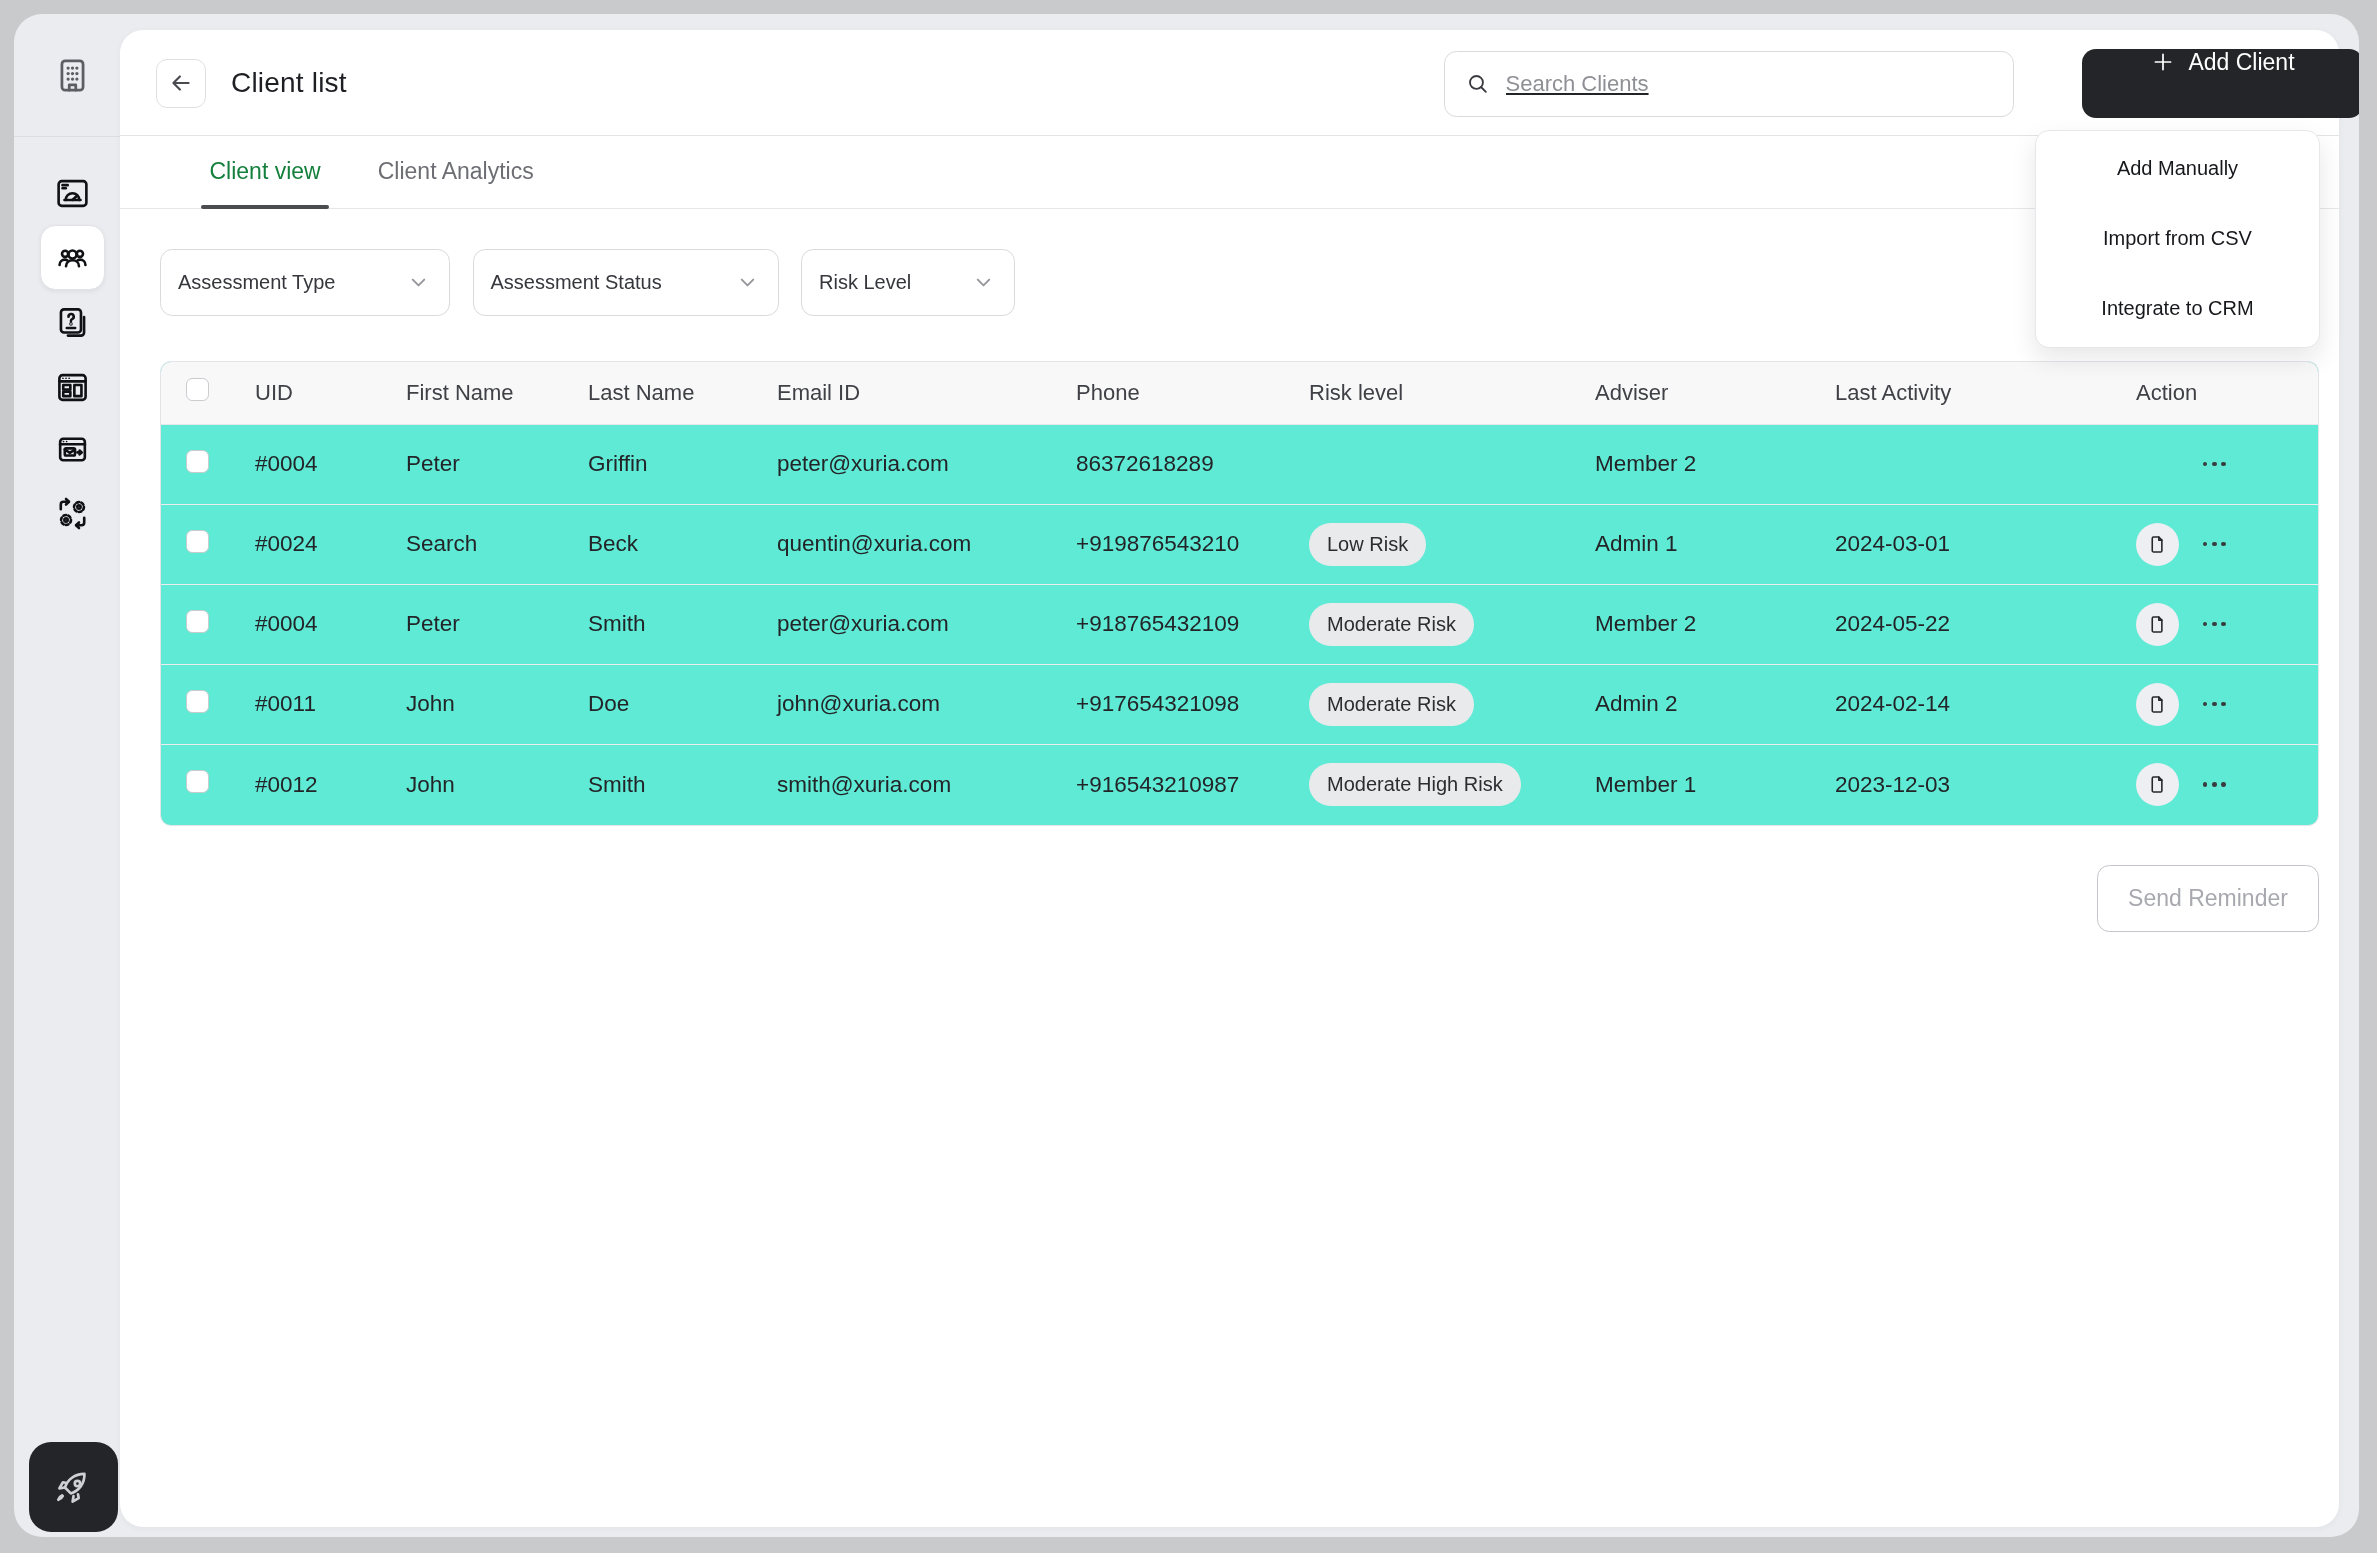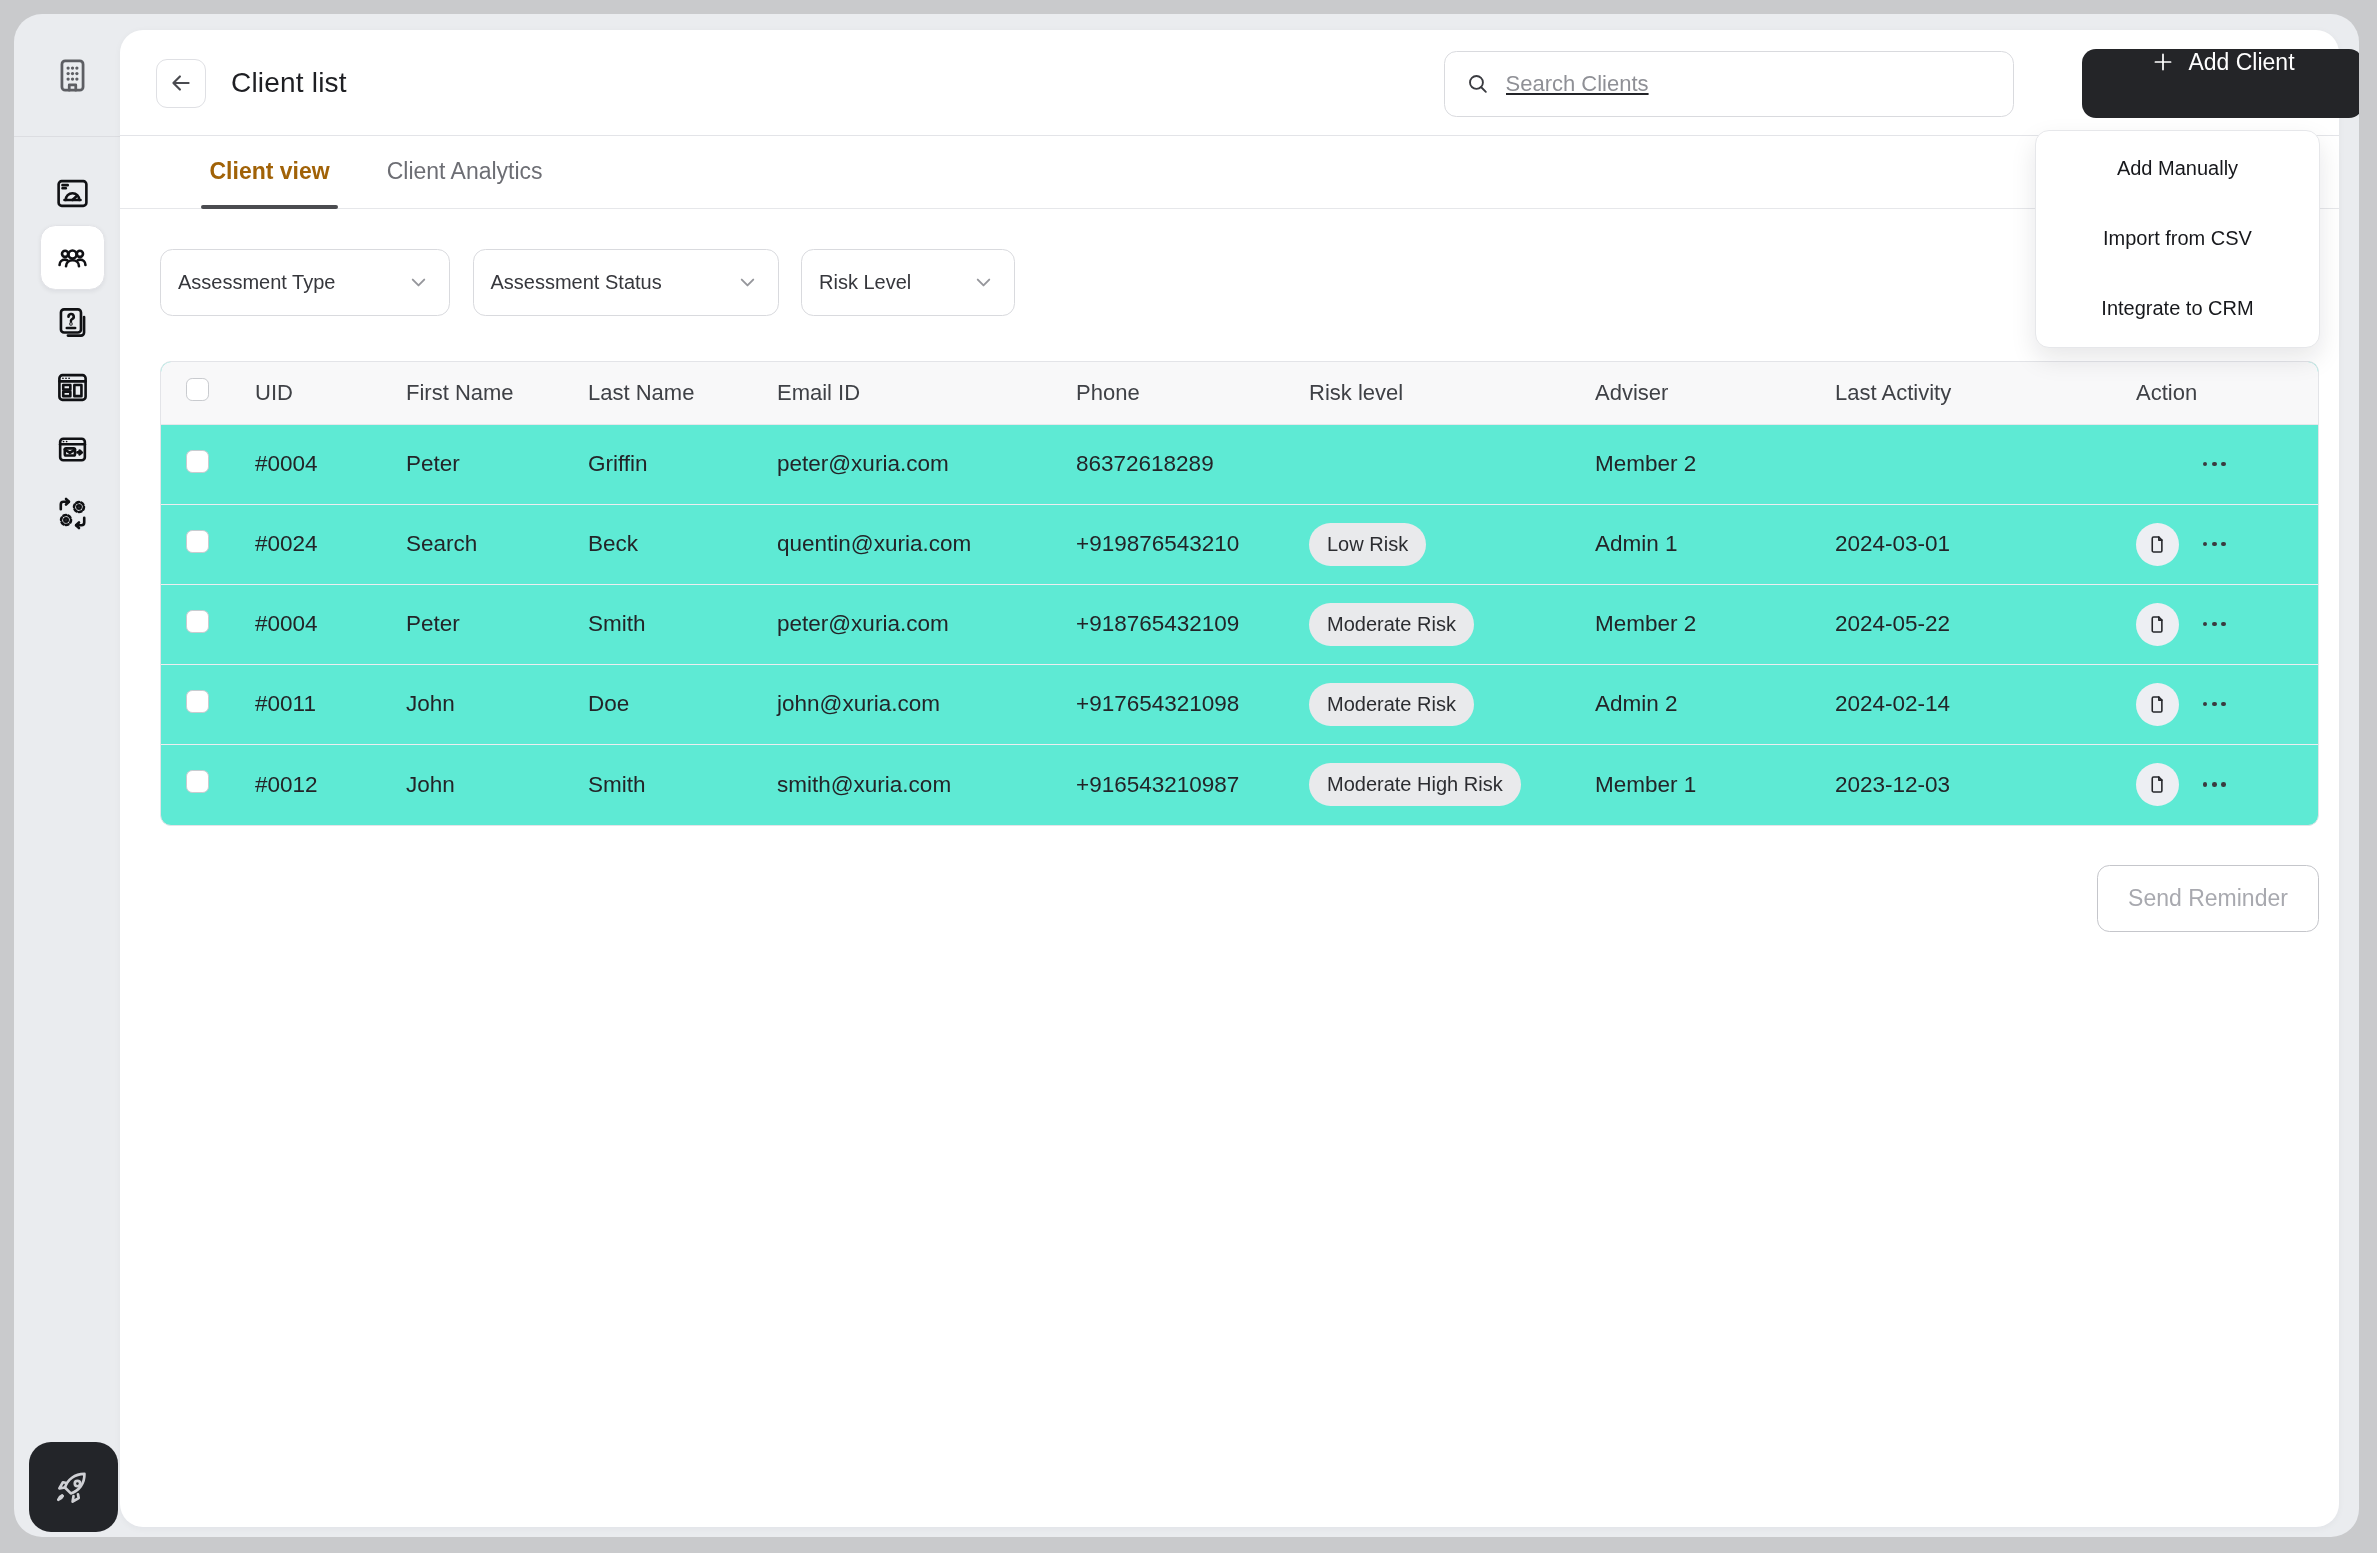--- a/index.html
+++ b/index.html
@@ -84,21 +84,21 @@
   }
   .add-menu-item {
     height:65px; display:flex; align-items:center; justify-content:center;
     font-size:20px; color:#17181c; cursor:pointer;
   }
 
   
   .tabs { position:absolute; left:0; top:106px; width:100%; height:73px; border-bottom:1.6px solid #e6e7ea; display:flex; align-items:stretch; padding-left:81px; }
   .tab { position:relative; display:flex; align-items:center; font-size:23px; color:#6d6e74; cursor:pointer; padding:0 8.5px; }
   .tab + .tab { margin-left:40px; }
-  .tab.active { color:#a16207; font-weight:700; }
+  .tab.active { color:#15803d; font-weight:400; }
   .tab.active::after { content:""; position:absolute; left:0; right:0; bottom:-1.6px; height:3.9px; background:#4b4c50; border-radius:2.3px; }
 
   
   .filters { position:absolute; left:40px; top:219px; height:67px; display:flex; gap:22.5px; }
   .filter-select {
     height:67px; border:1.6px solid #d9dade; border-radius:12.4px; background:#fff;
     display:flex; align-items:center; justify-content:space-between; padding:0 18.6px 0 17px;
     font-size:20px; color:#36373c; cursor:pointer; gap:18.6px;
   }
   .filter-select svg { width:23px; height:23px; stroke:#96979c; }

